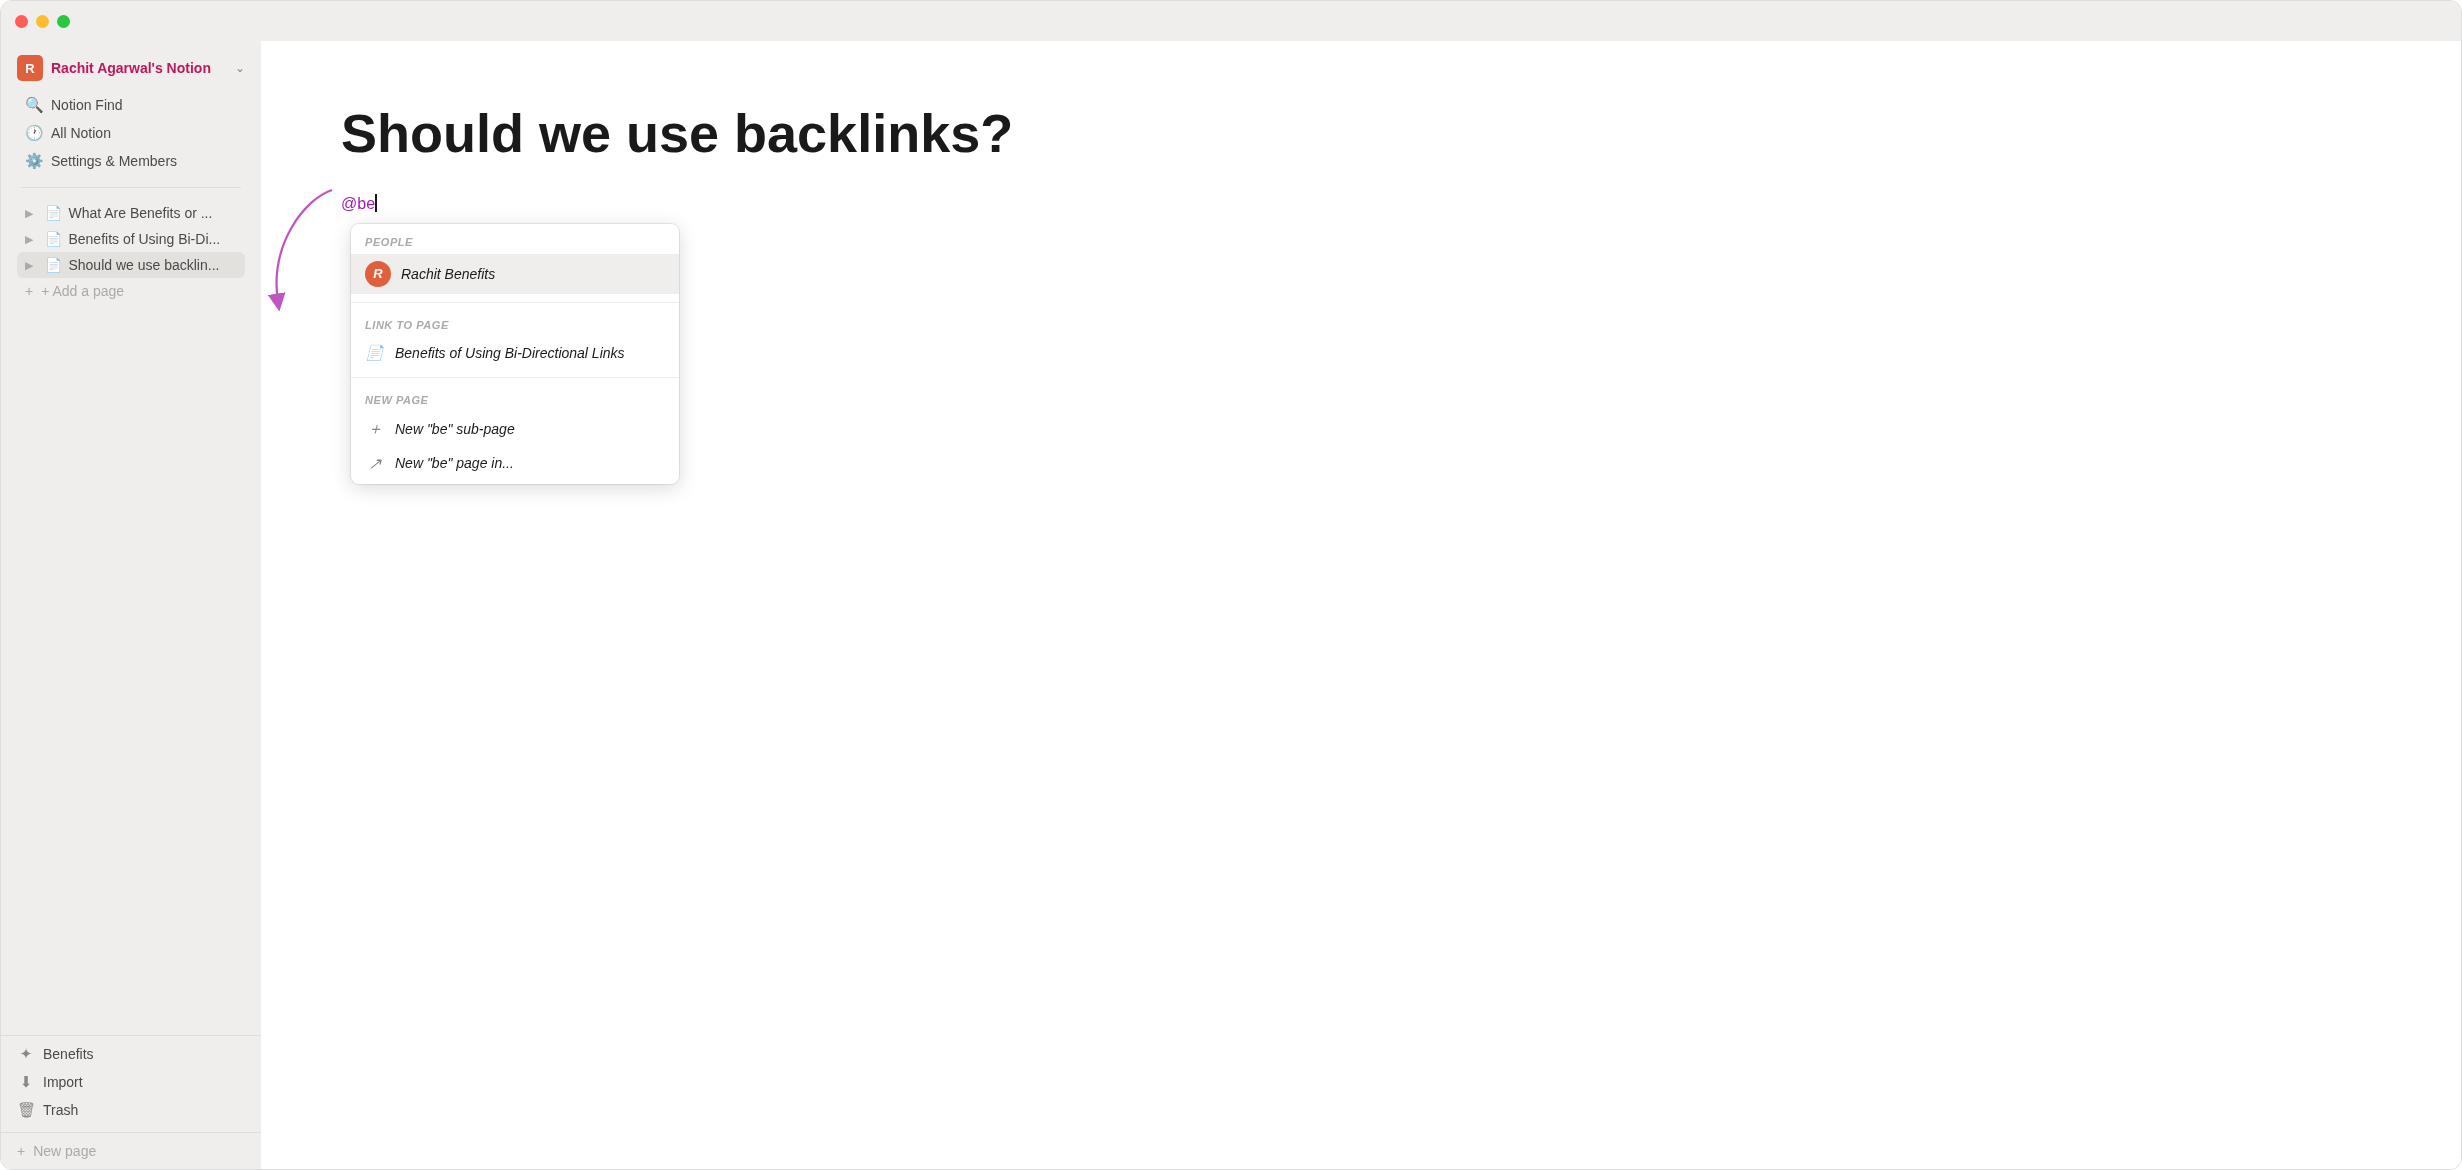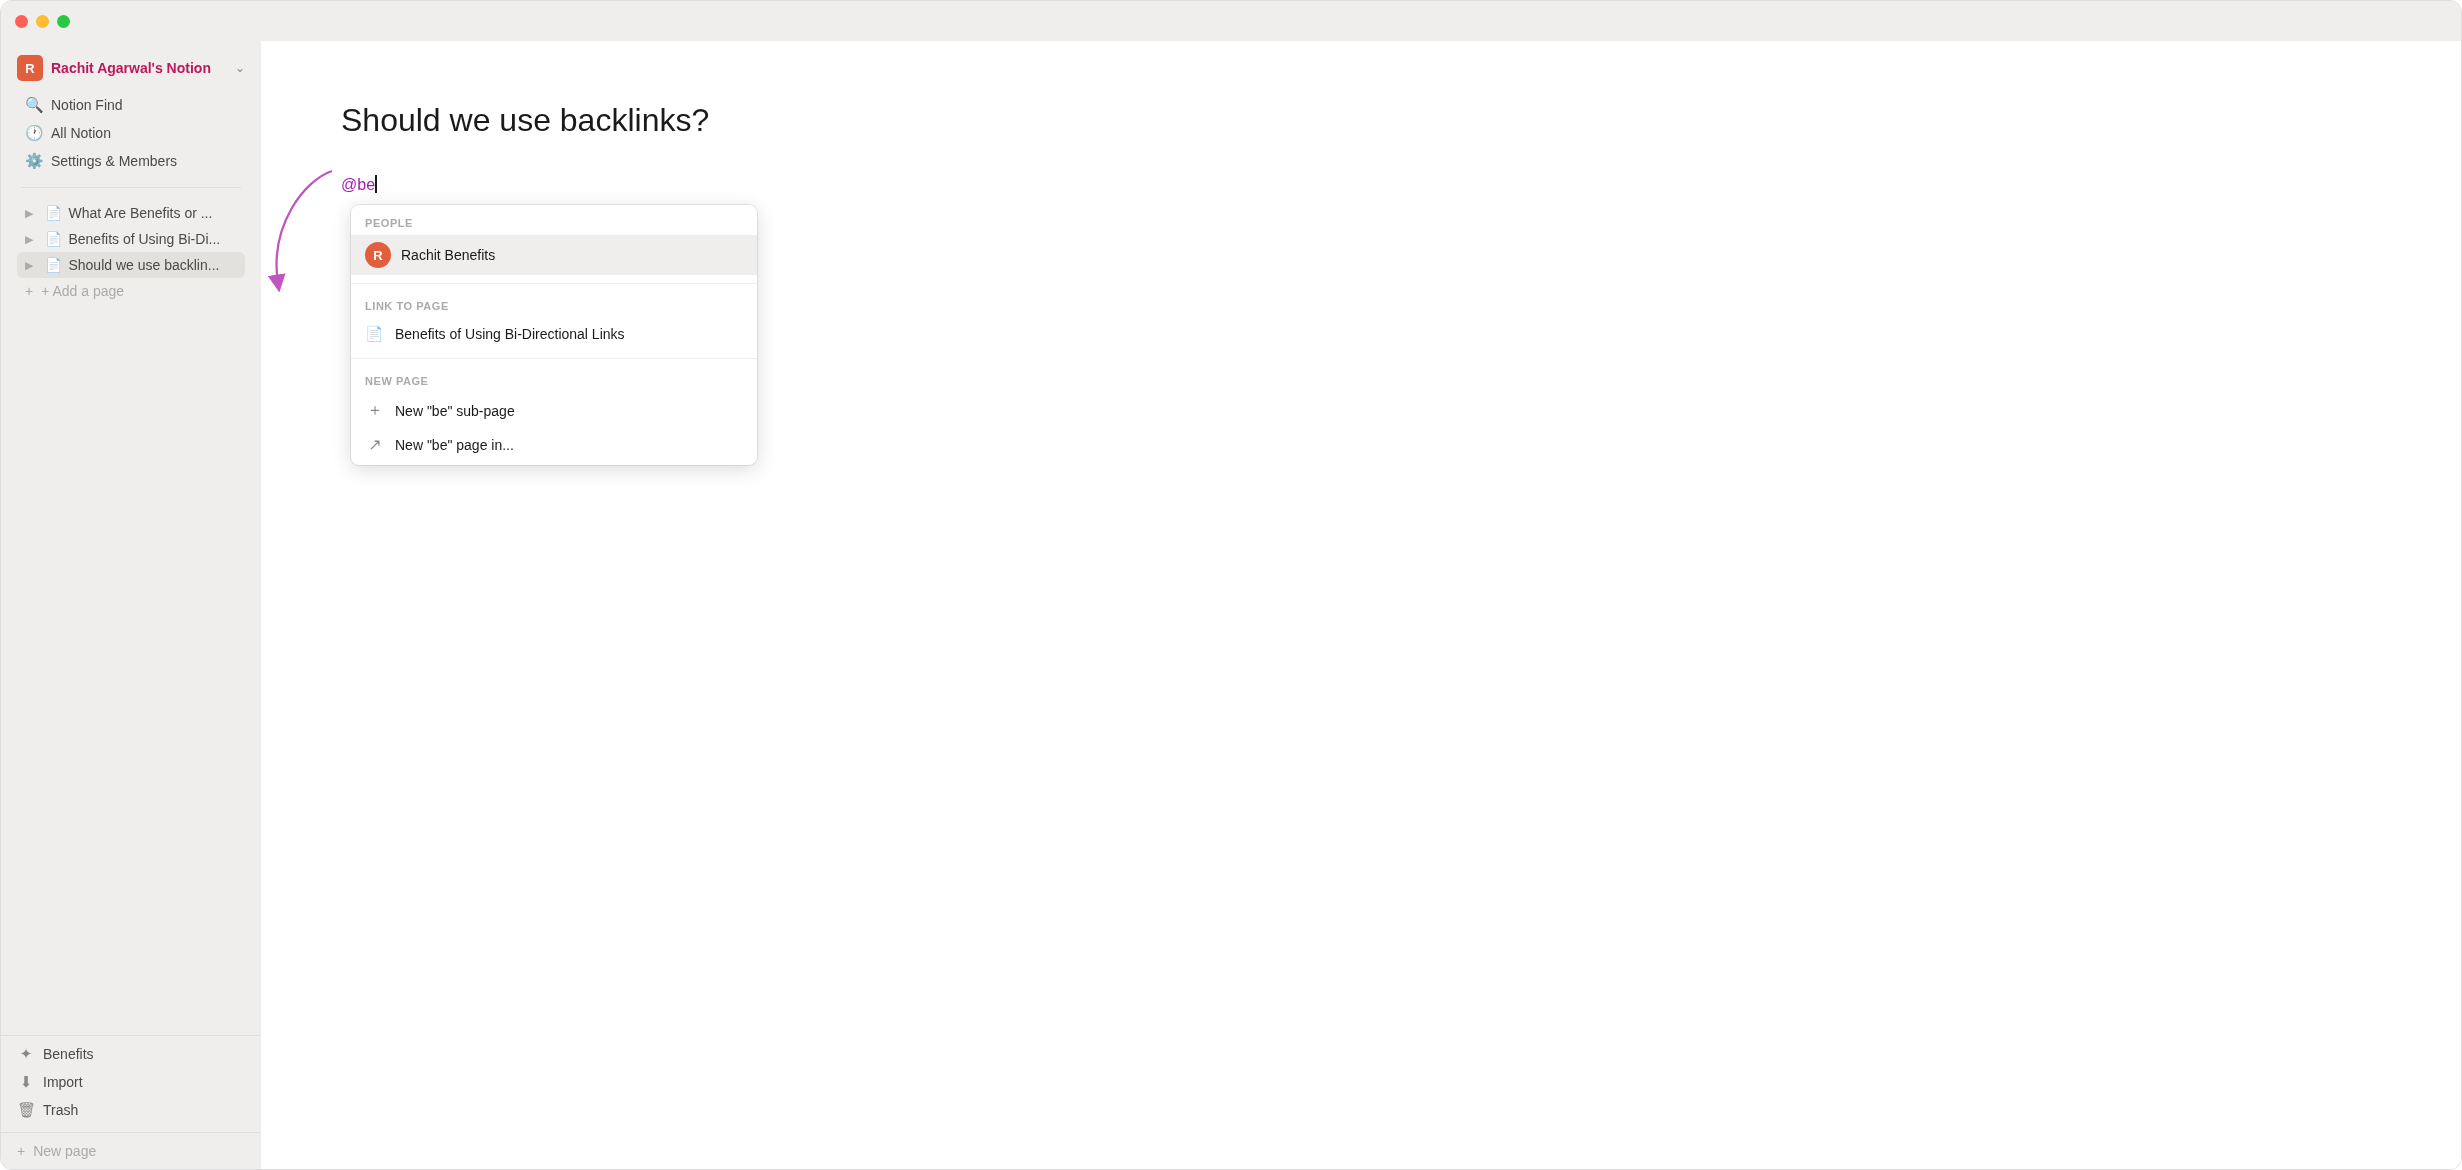--- a/index.html
+++ b/index.html
@@ -206,24 +206,24 @@
     
     .main-content {
       flex: 1;
       background: #fff;
       overflow-y: auto;
       position: relative;
       padding: 60px 80px 80px 80px;
     }
 
     .page-heading {
-      font-size: 32px;
-      font-weight: 400;
+      font-size: 54px;
+      font-weight: 700;
       color: #1a1a1a;
-      margin-bottom: 36px;
+      margin-bottom: 28px;
       line-height: 1.2;
     }
 
     .editor-area {
       position: relative;
       font-size: 16px;
       color: #1a1a1a;
     }
 
     .at-mention-input {
@@ -254,26 +254,27 @@
       width: 200px;
       height: 160px;
       pointer-events: none;
     }
 
     
     .mention-dropdown {
       position: absolute;
       top: 30px;
       left: 10px;
-      width: 406px;
+      width: 328px;
       background: #fff;
       border-radius: 8px;
       box-shadow: 0 4px 20px rgba(0,0,0,0.15), 0 0 0 1px rgba(0,0,0,0.08);
       overflow: hidden;
       z-index: 100;
+      font-style: italic;
     }
 
     .dropdown-section {
       padding: 8px 0 4px 0;
     }
 
     .dropdown-section-label {
       font-size: 11px;
       font-weight: 600;
       color: #aaa;

